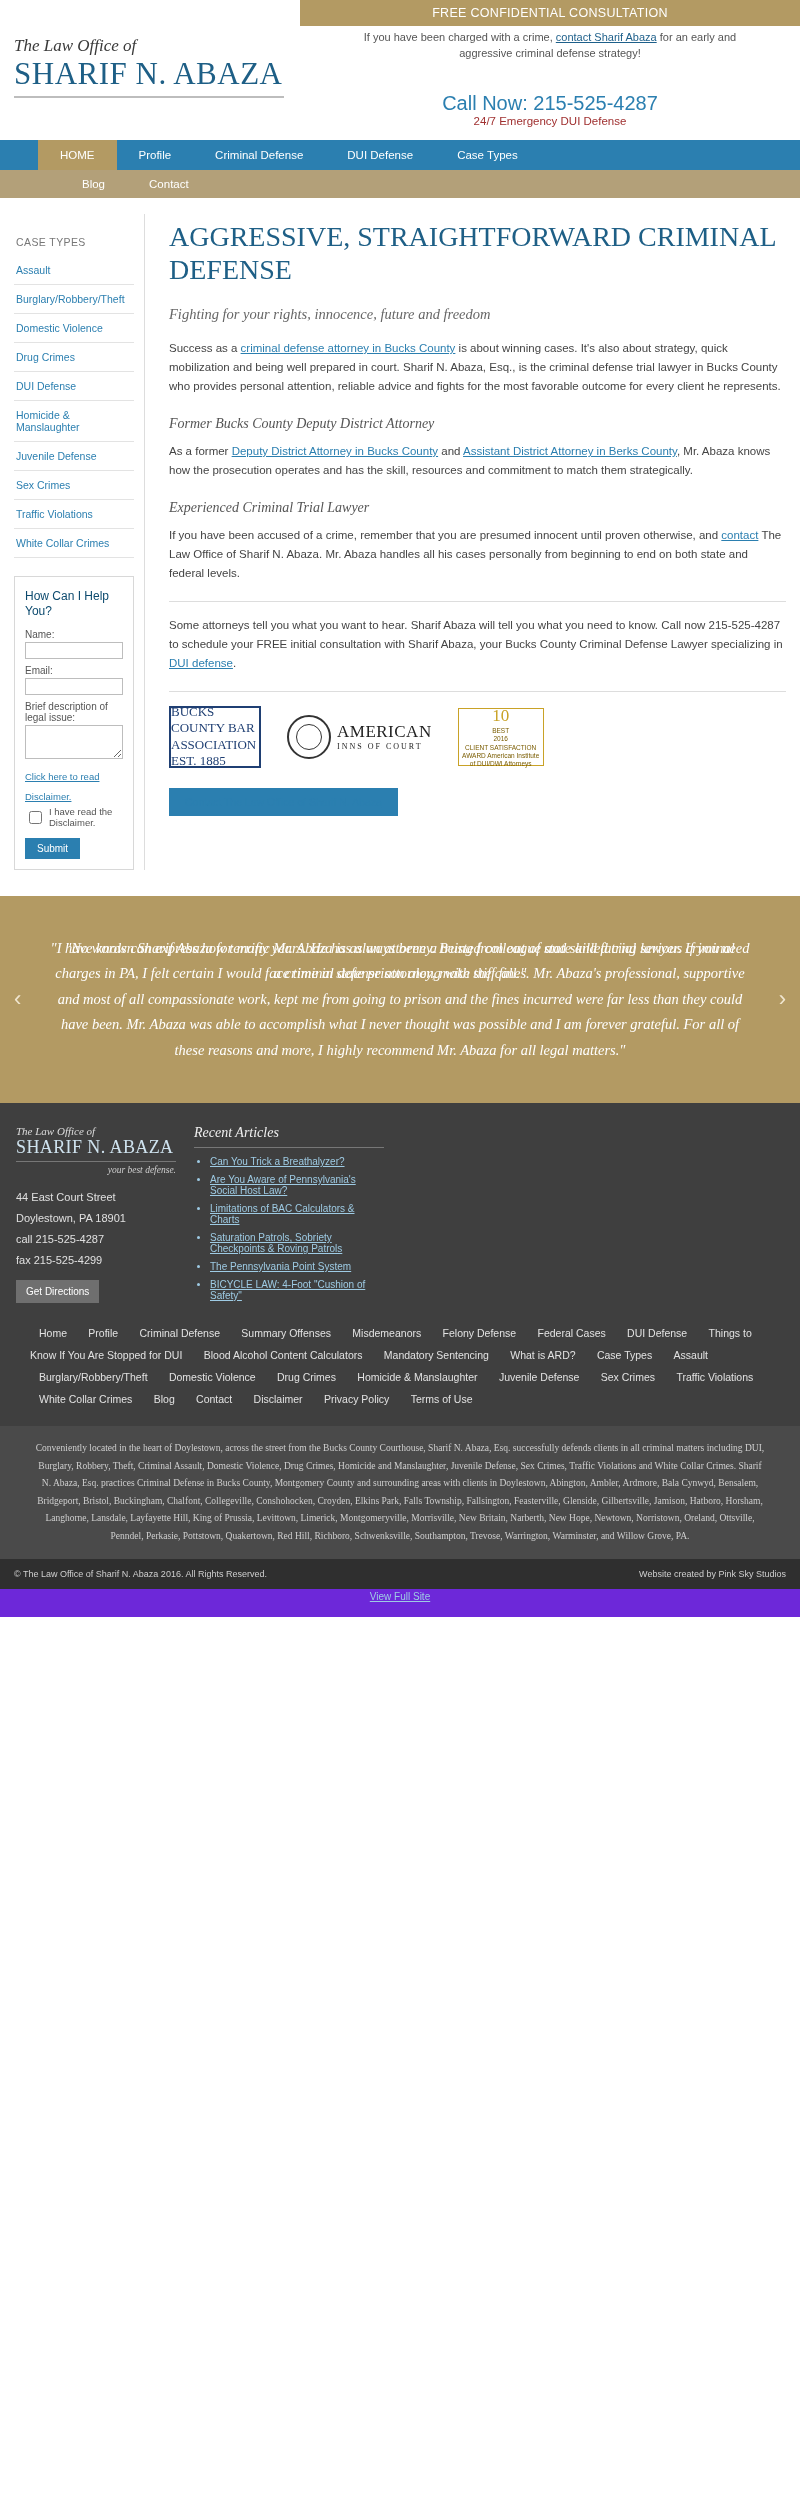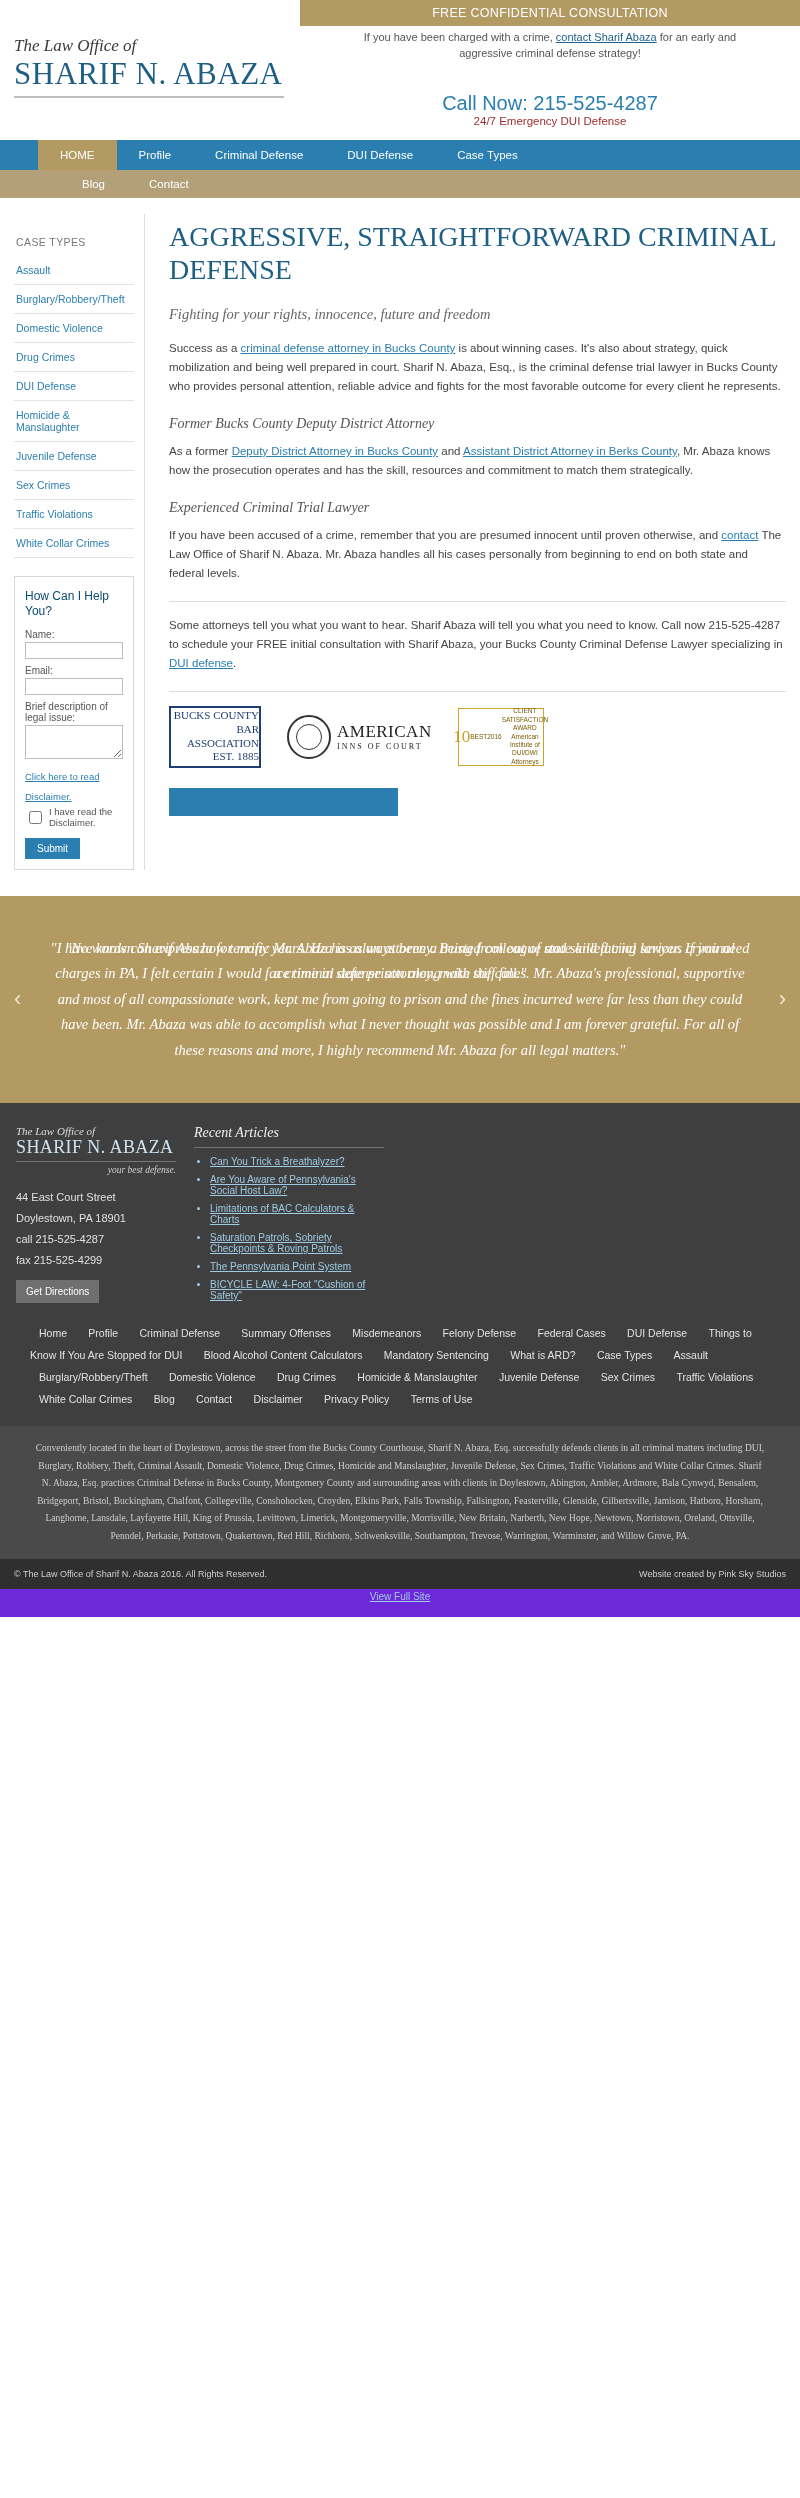--- a/index.html
+++ b/index.html
@@ -63,29 +63,29 @@
   .tagline { font-family:"Liberation Serif", serif; font-style:italic; color:#666;
      font-size:14.5px; margin:0 0 16px 0; }
   h2.sub { font-family:"Liberation Serif", serif; font-style:italic; color:#555;
      font-size:14px; font-weight:normal; margin:20px 0 10px 0; }
   .content p { font-size:11.5px; line-height:1.65; color:#444; margin:0 0 12px 0; }
   .content a { color:#2b7fb0; text-decoration:underline; }
   .highlight { color:#2b7fb0; font-size:11.5px; line-height:1.65; }
   hr.rule { border:none; border-top:1px solid #ddd; margin:18px 0 14px; }
   .badges { display:flex; align-items:center; gap:26px; margin:4px 0 20px; }
   .badge-bcba { width:92px; height:62px; border:2px solid #1f3f73; display:flex;
-     flex-direction:column; align-items:center; justify-content:center; font-size:11px;
-     color:#1f3f73; line-height:1.25; text-align:right; font-family:"Liberation Serif",serif; }
+     flex-direction:column; align-items:center; justify-content:center; font-size:13px;
+     color:#1f3f73; line-height:1.25; text-align:left; font-family:"Liberation Serif",serif; }
   .badge-inns { display:flex; align-items:center; gap:6px; }
   .inns-seal { width:44px; height:44px; border-radius:50%; border:2px solid #333; position:relative;}
   .inns-seal:after { content:""; position:absolute; left:7px; top:7px; right:7px; bottom:7px;
      border:1px solid #333; border-radius:50%; }
   .inns-text { font-family:"Liberation Serif", serif; font-size:17px; color:#222; letter-spacing:.5px;}
   .inns-text small { display:block; font-size:8px; letter-spacing:2px; }
-  .badge-best { width:86px; height:58px; border:1px solid #c9a227; display:flex; flex-direction:row;
+  .badge-best { width:86px; height:58px; border:1px solid #c9a227; display:flex; flex-direction:column;
      align-items:center; justify-content:center; color:#7a5c00; font-size:6.5px; text-align:center; line-height:1.3;}
   .badge-best .num { font-size:17px; color:#c9a227; font-family:"Liberation Serif",serif; }
   .cta-btn { display:inline-block; background:#2b7fb0; color:#fff; font-size:10.5px;
      padding:8px 16px; text-decoration:none; }
 
   
   .testimonial { background:#b39a63; color:#fff; padding:40px 46px; position:relative; min-height:180px; }
   .testimonial .stack { position:relative; }
   .t-item { font-family:"Liberation Serif", serif; font-style:italic; font-size:14.5px;
      line-height:1.75; text-align:center; }

